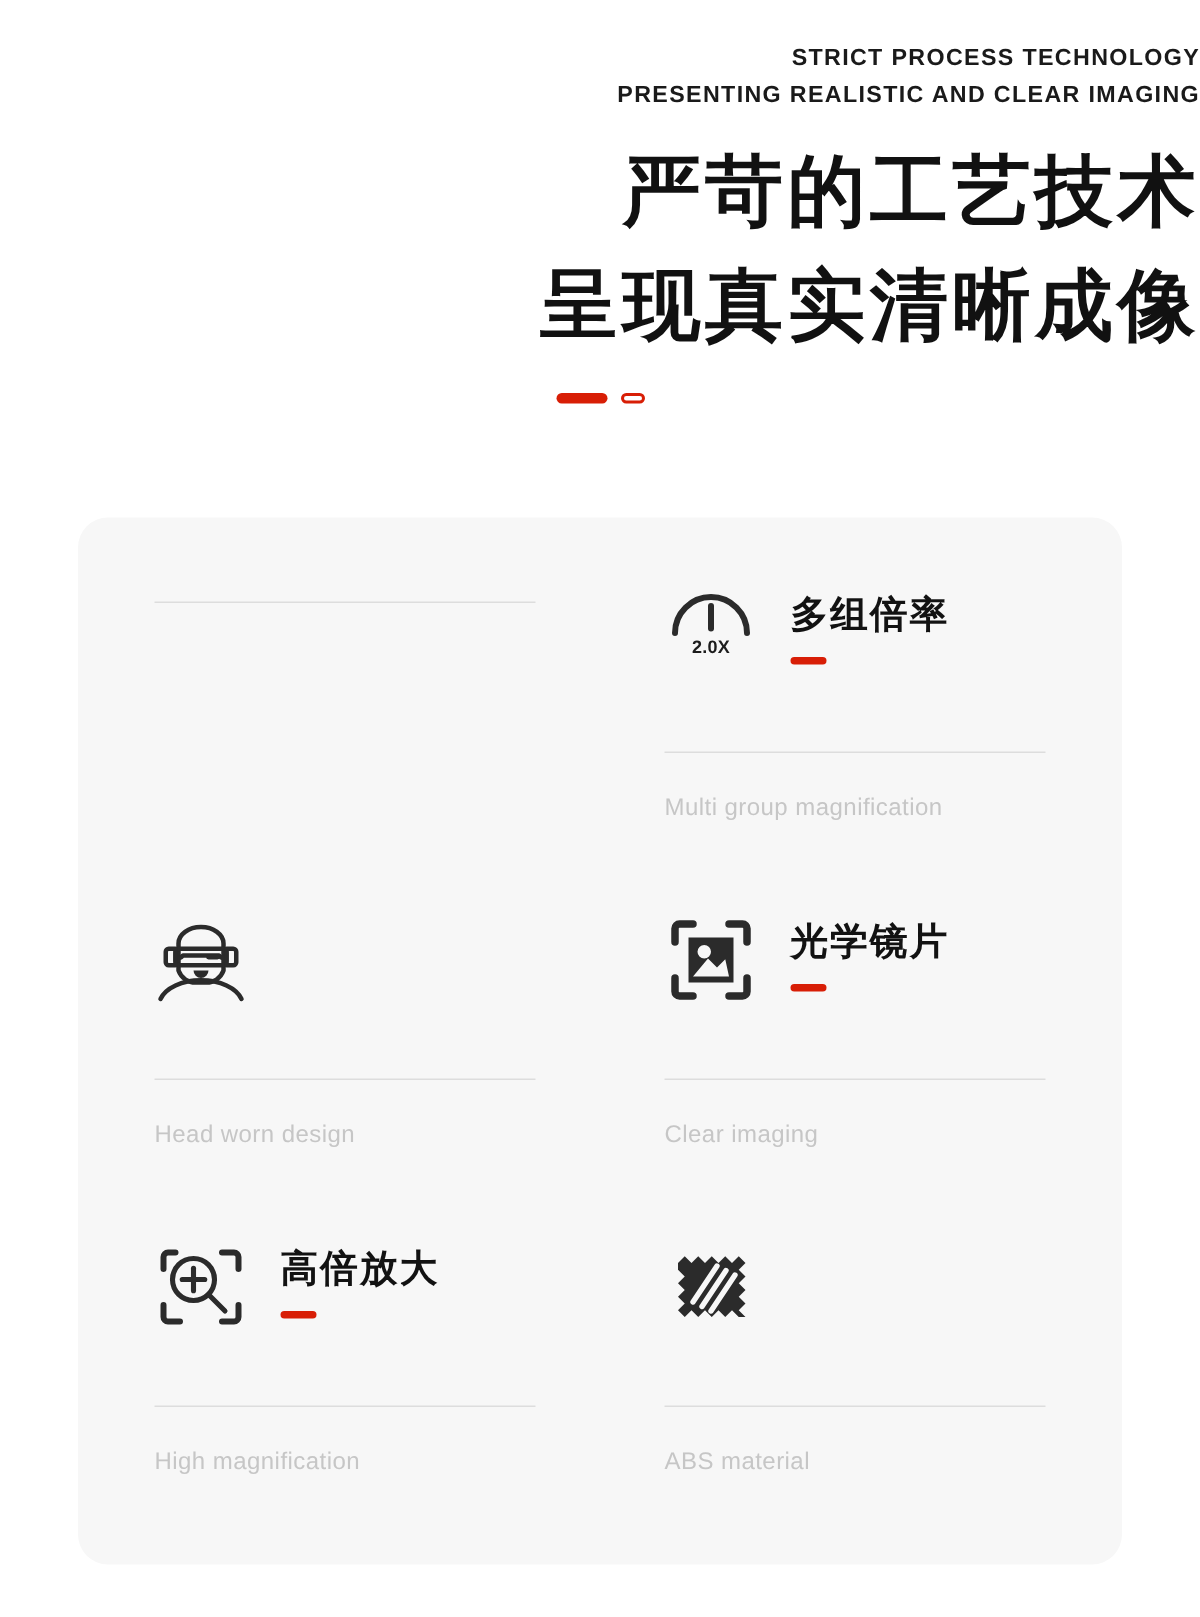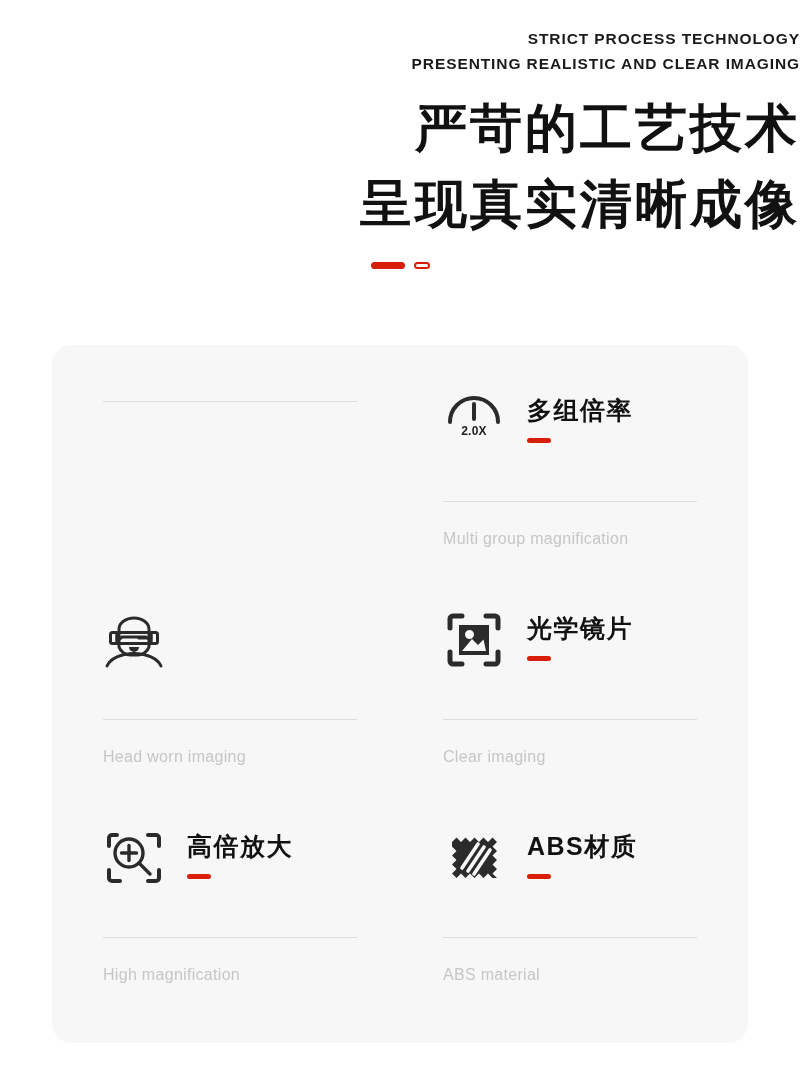--- a/index.html
+++ b/index.html
@@ -197,21 +197,21 @@
             <rect x="14" y="21.5" width="34" height="11" rx="3" fill="none"></rect>
             <line x1="36" y1="27" x2="42" y2="27" stroke-width="3.2"></line>
             <path d="M9.5 21.5 h4.5 v11 H9.5 a2 2 0 0 1 -2 -2 v-7 a2 2 0 0 1 2 -2 z" fill="none"></path>
             <path d="M52.5 21.5 h-4.5 v11 h4.5 a2 2 0 0 0 2 -2 v-7 a2 2 0 0 0 -2 -2 z" fill="none"></path>
             <path d="M26 36 h10 a5 5 0 0 1 -10 0 z" fill="#2b2b2b" stroke="none"></path>
             <path d="M4 55 A28 17 0 0 1 58 55" fill="none"></path>
           </svg>
         </div>
       </div>
       <div class="rule"></div>
-      <div class="en-title">Head worn imaging</div>
+      <div class="en-title">Head worn design</div>
     </div>
 
     <div class="feature">
       <div class="feature-top">
         <div class="icon-box">
           <svg width="58" height="58" viewBox="0 0 58 58" fill="none">
             <g stroke="#2b2b2b" stroke-width="5" stroke-linecap="round" fill="none">
               <path d="M5 17 V8 A3 3 0 0 1 8 5 H17"></path>
               <path d="M53 17 V8 A3 3 0 0 0 50 5 H41"></path>
               <path d="M5 41 V50 A3 3 0 0 0 8 53 H17"></path>
@@ -270,23 +270,19 @@
                      L46.5 16.5 L51 21 L46.5 25.5 L51 30 L46.5 34.5 L51 39 L46.5 43.5 L51 48
                      L46.5 48 L42 43.5 L37.5 48 L33 43.5 L28.5 48 L24 43.5 L19.5 48 L15 43.5 L10.5 48 L6 43.5
                      L10.5 39 L6 34.5 L10.5 30 L6 25.5 L10.5 21 L6 16.5 Z" fill="#2b2b2b"></path>
             <g clip-path="url(#swatchClip)" stroke="#f7f7f7" stroke-width="3.6" stroke-linecap="round">
               <line x1="16" y1="38" x2="32" y2="14"></line>
               <line x1="22" y1="41" x2="38" y2="17"></line>
               <line x1="28" y1="44" x2="44" y2="20"></line>
             </g>
           </svg>
         </div>
-        <div class="titles">
-          <div class="zh-title">ABS材质</div>
-          <div class="accent"></div>
-        </div>
       </div>
       <div class="rule"></div>
       <div class="en-title">ABS material</div>
     </div>
 
   </div>
 </div>
 
 </body></html>

